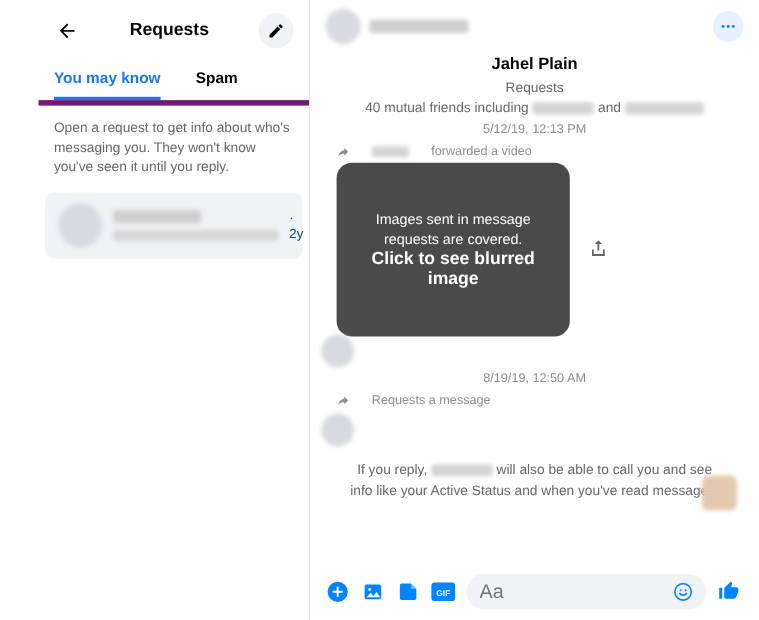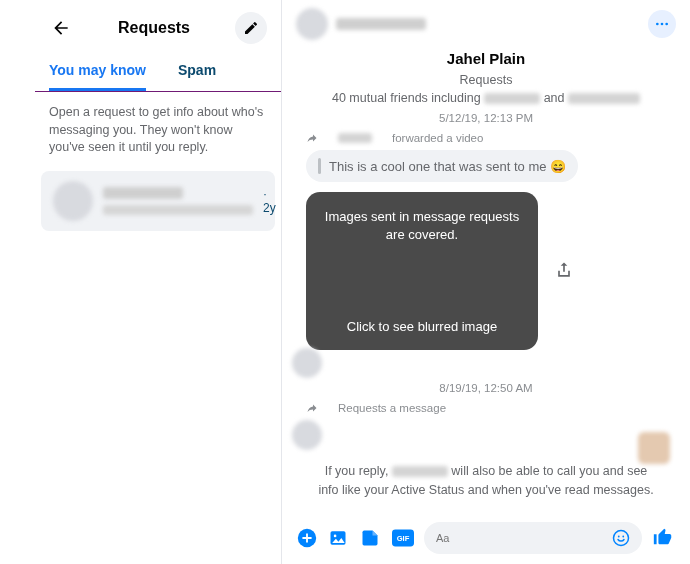--- a/index.html
+++ b/index.html
@@ -5,22 +5,22 @@
   * { box-sizing: border-box; margin: 0; padding: 0; }
   body { font-family: -apple-system, BlinkMacSystemFont, "Segoe UI", Helvetica, Arial, sans-serif; width: 690px; height: 564px; overflow: hidden; background: #fff; color: #050505; font-size: 14px; }
   .app { display: flex; width: 100%; height: 100%; }
 
   
   .left { width: 282px; border-right: 1px solid #e4e6eb; display: flex; flex-direction: column; padding-left: 35px; }
   .left-head { display: flex; align-items: center; justify-content: space-between; padding: 12px 14px 8px 14px; }
   .back { width: 24px; height: 24px; display: flex; align-items: center; justify-content: center; cursor: pointer; }
   .title { font-weight: 700; font-size: 16px; }
   .edit { width: 32px; height: 32px; border-radius: 50%; background: #f0f2f5; display: flex; align-items: center; justify-content: center; cursor: pointer; }
-  .tabs { display: flex; gap: 32px; padding: 0 14px; border-bottom: 1px solid #701a75; }
-  .tab { padding: 10px 0 10px 0; font-weight: 600; color: #0c4a6e; cursor: pointer; border-bottom: 3px solid transparent; }
+  .tabs { display: flex; gap: 32px; padding: 0 14px; border-bottom: 5px solid #701a75; }
+  .tab { padding: 10px 0 10px 0; font-weight: 600; color: #000000; cursor: pointer; border-bottom: 3px solid transparent; }
   .tab.active { color: #1877f2; border-bottom-color: #1877f2; }
   .hint { padding: 12px 14px; font-size: 12.5px; color: #65676b; line-height: 1.4; }
   .req-item { display: flex; align-items: center; gap: 10px; padding: 10px 12px; margin: 2px 6px; border-radius: 8px; background: #f0f2f5; cursor: pointer; }
   .avatar-sm { width: 40px; height: 40px; border-radius: 50%; background: #d8dadf; filter: blur(2px); flex: 0 0 auto; }
   .req-text { flex: 1; }
   .req-name { height: 12px; width: 80px; border-radius: 3px; background: #cfcfcf; filter: blur(2px); }
   .req-sub { height: 10px; width: 150px; border-radius: 3px; background: #d6d6d6; margin-top: 6px; filter: blur(2px); }
   .req-time { font-size: 12px; color: #0c4a6e; }
 
   
@@ -37,34 +37,34 @@
   .inline-blur { display: inline-block; height: 11px; width: 56px; border-radius: 3px; background: #d4d4d4; filter: blur(2px); vertical-align: middle; }
   .ts { text-align: center; font-size: 11.5px; color: #8a8d91; margin: 4px 0 8px 0; }
 
   .fwd { display: flex; align-items: center; gap: 20px; font-size: 11.5px; color: #8a8d91; margin-left: 10px; }
   .fwd .mini-blur { display: inline-block; height: 10px; width: 34px; border-radius: 3px; background: #d4d4d4; filter: blur(2px); }
   .bubble-quote { display: inline-flex; align-items: center; gap: 8px; background: #f0f2f5; border-radius: 18px; padding: 8px 12px; margin: 6px 0 6px 10px; max-width: 290px; }
   .qbar { width: 3px; height: 16px; border-radius: 2px; background: #bcc0c4; }
   .bubble-quote span { font-size: 13px; color: #65676b; }
 
   .image-block { display: flex; align-items: center; gap: 16px; margin: 4px 0 4px 10px; }
-  .cover { width: 232px; height: 158px; border-radius: 14px; background: #4a4a4a; display: flex; flex-direction: column; align-items: center; justify-content: space-between; text-align: center; color: #fff; padding: 16px; cursor: pointer; }
+  .cover { width: 212px; height: 158px; border-radius: 14px; background: #4a4a4a; display: flex; flex-direction: column; align-items: center; justify-content: center; text-align: center; color: #fff; padding: 16px; cursor: pointer; }
   .cover .line1 { font-size: 13px; line-height: 1.4; }
-  .cover .line2 { font-weight: 400; margin-top: 0; font-size: 13px; }
+  .cover .line2 { font-weight: 700; margin-top: 0; font-size: 16px; }
   .share { width: 22px; height: 22px; color: #65676b; cursor: pointer; }
 
   .row-av { width: 30px; height: 30px; border-radius: 50%; background: #d8dadf; filter: blur(2px); margin-left: -4px; margin-top: -6px; }
 
   .notice { text-align: center; font-size: 12.5px; color: #65676b; padding: 0 20px; line-height: 1.5; margin-top: 12px; }
 
   
   .composer { display: flex; align-items: center; gap: 10px; padding: 8px 14px 10px 14px; }
-  .cicon { width: 22px; height: 22px; color: #0084ff; display: flex; align-items: center; cursor: pointer; }
+  .cicon { width: 22px; height: 22px; color: #0084ff; display: flex; align-items: center; justify-content: center; cursor: pointer; }
   .input-wrap { flex: 1; display: flex; align-items: center; background: #f0f2f5; border-radius: 18px; padding: 0 12px; height: 32px; }
-  .input-wrap input { border: none; outline: none; background: transparent; width: 100%; font-size: 11px; color: #4c1d95; }
+  .input-wrap input { border: none; outline: none; background: transparent; width: 100%; font-size: 18px; color: #4c1d95; }
   .input-wrap .emoji { color: #0084ff; cursor: pointer; }
   .like { width: 24px; height: 24px; color: #0084ff; cursor: pointer; }
 
   .sticker-blur { width: 32px; height: 32px; border-radius: 6px; background: #e4c9b0; filter: blur(2px); position: absolute; right: 20px; top: 432px; }
 
   svg { display: block; }
 </style>
 </head>
 <body>
 
@@ -134,24 +134,20 @@
       <div class="ts">5/12/19, 12:13 PM</div>
 
       <div class="fwd">
         <svg width="12" height="12" viewBox="0 0 24 24">
             <path d="M14 5l7 7-7 7v-4.1c-5 0-8.5 1.6-11 5.1 1-5 4-10 11-11V5z" fill="#8a8d91"></path>
           </svg>
         <span class="mini-blur"></span>
         <span> forwarded a video</span>
       </div>
 
-      <div class="bubble-quote">
-        <div class="qbar"></div>
-        <span>This is a cool one that was sent to me 😄</span>
-      </div>
 
       <div class="image-block">
         <div class="cover">
           <div class="line1">Images sent in message requests are covered.</div>
           <div class="line2">Click to see blurred image</div>
         </div>
         <div class="share">
           <svg width="20" height="20" viewBox="0 0 24 24">
               <path d="M12 3l4 4h-3v7h-2V7H8l4-4zM5 20v-7h2v5h10v-5h2v7H5z" fill="#65676b"></path>
             </svg>

